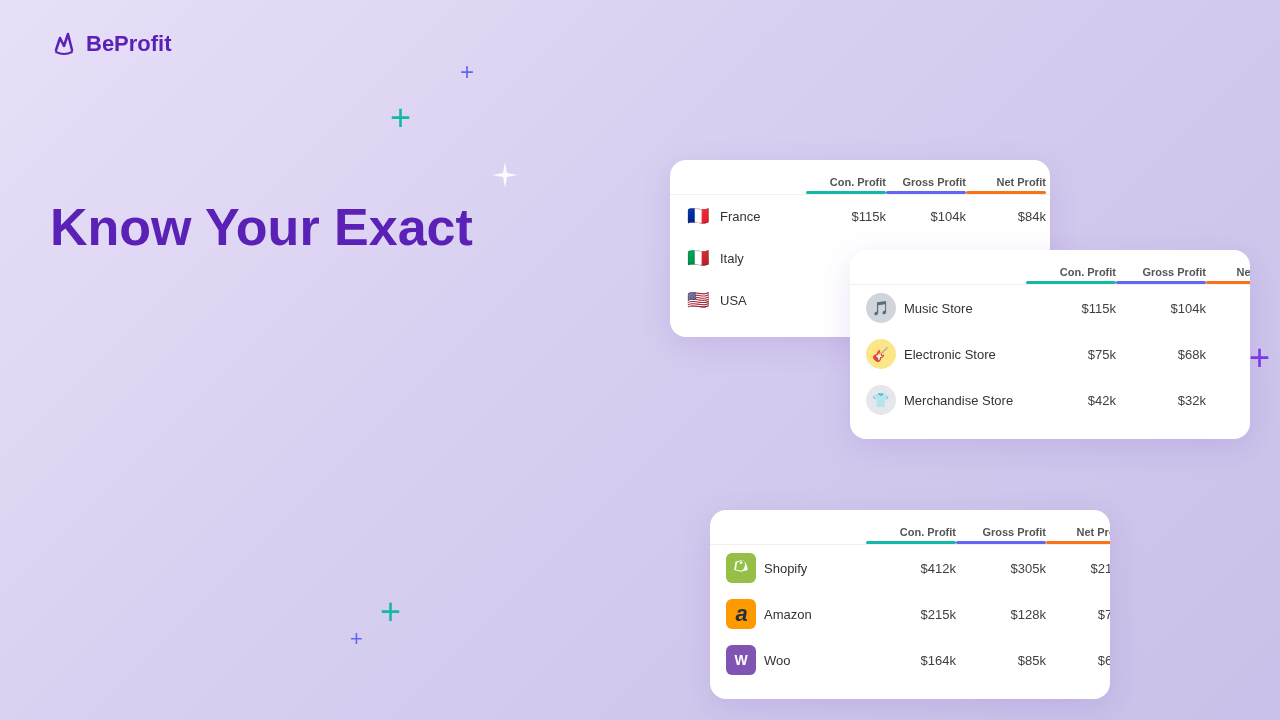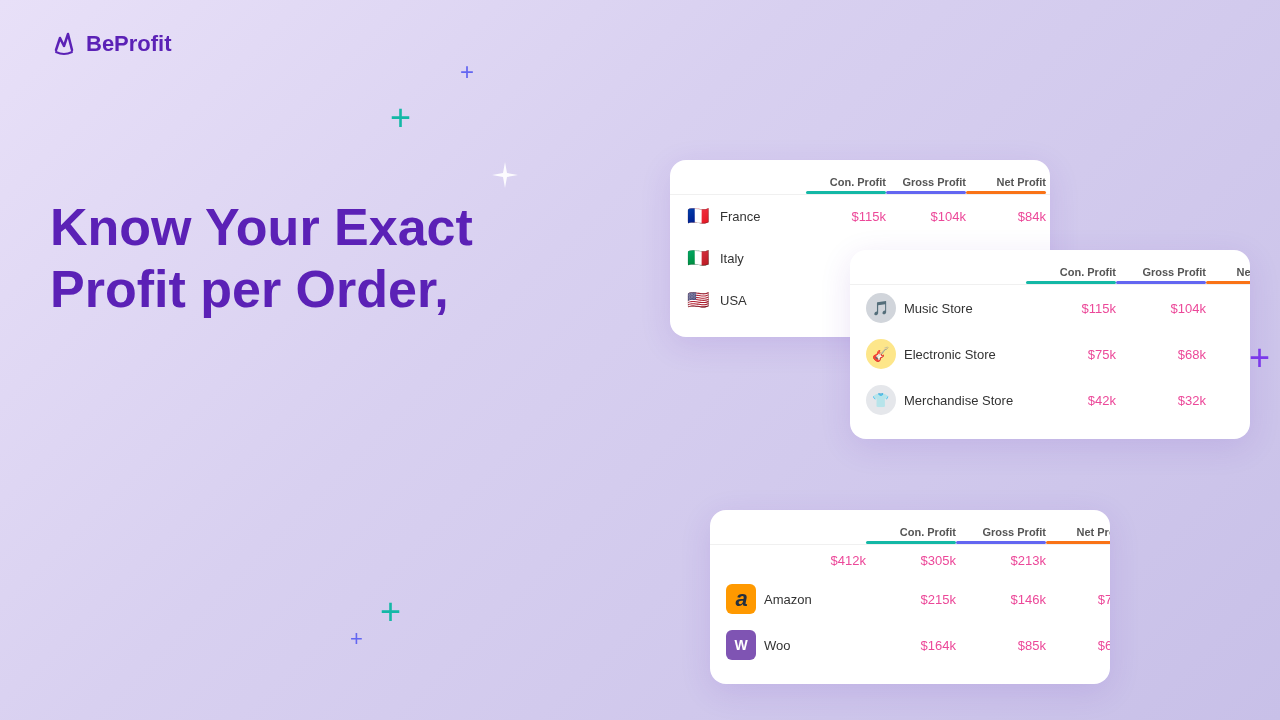--- a/index.html
+++ b/index.html
@@ -151,21 +151,21 @@
     .row-label {
       display: flex;
       align-items: center;
       gap: 8px;
       font-size: 13px;
       font-weight: 500;
       color: #333;
     }
     .row-value {
       font-size: 13px;
-      color: #ec4899;
+      color: #404040;
       text-align: right;
     }
 
     
     .flag {
       width: 26px;
       height: 26px;
       border-radius: 50%;
       overflow: hidden;
       display: inline-flex;
@@ -239,21 +239,21 @@
   <svg class="logo-icon" viewBox="0 0 28 28" fill="none">
     <path d="M6 20 L10 8 L14 16 L18 4 L22 20" stroke="#5b21b6" stroke-width="2.5" stroke-linecap="round" stroke-linejoin="round" fill="none"></path>
     <path d="M6 22 Q14 26 22 22" stroke="#5b21b6" stroke-width="2" stroke-linecap="round" fill="none"></path>
   </svg>
   <span>BeProfit</span>
 </div>
 
 <div class="hero-text">
   <h1>
     <span>Know Your Exact</span><br>
-    <span>Profit per Order,</span><br>
+    <br>
     <br>
   </h1>
 </div>
 
 <div class="plus plus-1">+</div>
 <div class="plus plus-2">+</div>
 <div class="plus plus-3">+</div>
 <div class="plus plus-4">+</div>
 <div class="plus plus-5">+</div>
 <div class="plus plus-6">+</div>
@@ -364,31 +364,39 @@
       <div class="col-header gross-profit">
         <span>Gross Profit</span>
         <div class="header-underline underline-indigo"></div>
       </div>
       <div class="col-header net-profit">
         <span>Net Profit</span>
         <div class="header-underline underline-orange"></div>
       </div>
     </div>
     <div class="table-row">
+      <div class="row-label">
+        <div class="platform-icon shopify-icon">
+          <svg width="18" height="18" viewBox="0 0 24 24" fill="white">
+              <path d="M15.3 2.2c-.1-.1-.3-.1-.4 0-.2.1-1.8.5-1.8.5s-1.2-1.2-1.4-1.3c-.2-.1-.4-.1-.5 0L9.7 2.6S4.8 3.5 4.7 3.6C4.5 3.7 3 14.8 3 14.8L12 17l9-2.2S19.8 3.5 15.3 2.2zM13 3.4l-2.8.7-.7-2.5L13 3.4zM12 15.5L5.2 14l1.5-9.5 3.5-.8.8 3 3-.8-.7-3 2.8-.6C17.5 4.5 18.8 13.9 12 15.5z"></path>
+            </svg>
+        </div>
+        <span>Shopify</span>
+      </div>
       <div class="row-value">$412k</div>
       <div class="row-value">$305k</div>
       <div class="row-value">$213k</div>
     </div>
     <div class="table-row">
       <div class="row-label">
         <div class="platform-icon amazon-icon" style="font-size:22px; font-style:italic; font-weight:900; letter-spacing:-1px;">a</div>
         <span>Amazon</span>
       </div>
       <div class="row-value">$215k</div>
-      <div class="row-value">$146k</div>
+      <div class="row-value">$128k</div>
       <div class="row-value">$72k</div>
     </div>
     <div class="table-row">
       <div class="row-label">
         <div class="platform-icon woo-icon">W</div>
         <span>Woo</span>
       </div>
       <div class="row-value">$164k</div>
       <div class="row-value">$85k</div>
       <div class="row-value">$60k</div>

